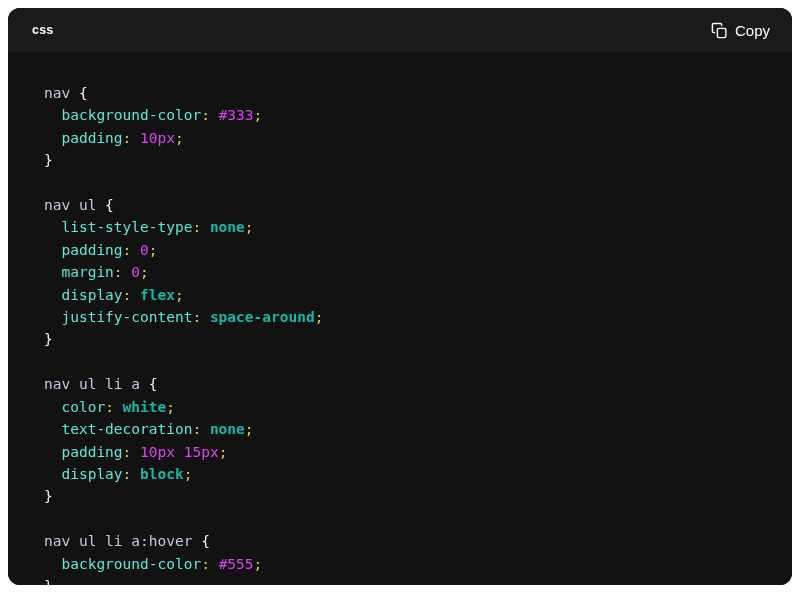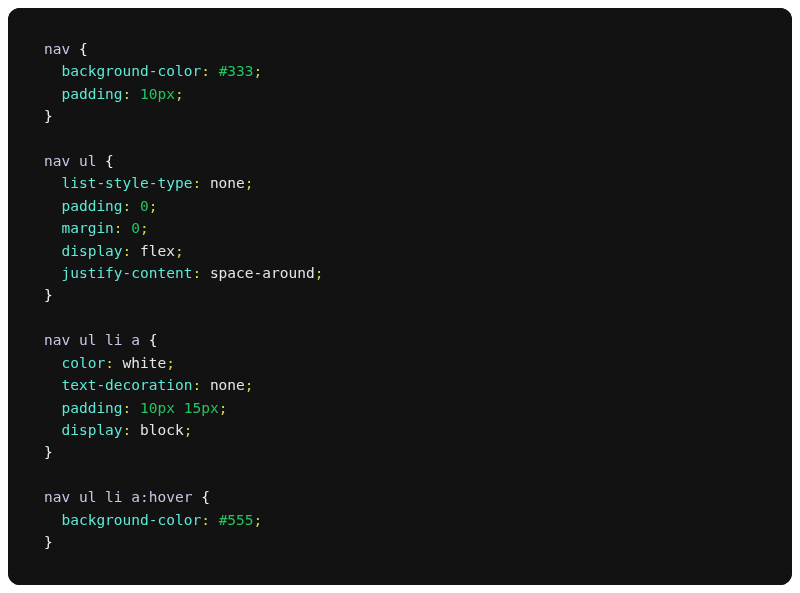--- a/index.html
+++ b/index.html
@@ -91,28 +91,41 @@
 
   .code-line {
     min-height: 22.4px;
     white-space: pre;
   }
 
   
   .t-sel   { color: #c5c8e6; }
   .t-punc  { color: #f2f2f2; }
   .t-prop  { color: #5eead4; }
-  .t-val   { color: #22c55e; }
-  .t-key   { color: #e5e5e5; }
+  .t-val   { color: #d946ef; }
+  .t-key   { color: #14b8a6; font-weight: bold; }
   .t-op    { color: #d8d84a; }
   .t-plain { color: #e8e8e8; }
 </style>
 </head>
 <body>
 
 <div class="code-card">
 
+  <div class="code-header">
+    <span class="lang-label">css</span>
+
+    <button class="copy-button">
+      <span class="copy-icon-wrap">
+        <svg class="copy-icon" viewBox="0 0 24 24" fill="none" stroke="#ffffff" stroke-width="2" stroke-linecap="round" stroke-linejoin="round">
+          <rect x="9" y="9" width="12" height="13" rx="2"></rect>
+          <path d="M5 15H4a2 2 0 0 1-2-2V4a2 2 0 0 1 2-2h9a2 2 0 0 1 2 2v1"></path>
+        </svg>
+      </span>
+      <span class="copy-label">Copy</span>
+    </button>
+  </div>
 
   <div class="code-body">
     <pre class="code-pre"><div class="code-line"><span class="t-sel">nav </span><span class="t-punc">{</span></div><div class="code-line"><span class="t-plain">  </span><span class="t-prop">background-color</span><span class="t-op">: </span><span class="t-val">#333</span><span class="t-op">;</span></div><div class="code-line"><span class="t-plain">  </span><span class="t-prop">padding</span><span class="t-op">: </span><span class="t-val">10px</span><span class="t-op">;</span></div><div class="code-line"><span class="t-punc">}</span></div><div class="code-line">&nbsp;</div><div class="code-line"><span class="t-sel">nav ul </span><span class="t-punc">{</span></div><div class="code-line"><span class="t-plain">  </span><span class="t-prop">list-style-type</span><span class="t-op">: </span><span class="t-key">none</span><span class="t-op">;</span></div><div class="code-line"><span class="t-plain">  </span><span class="t-prop">padding</span><span class="t-op">: </span><span class="t-val">0</span><span class="t-op">;</span></div><div class="code-line"><span class="t-plain">  </span><span class="t-prop">margin</span><span class="t-op">: </span><span class="t-val">0</span><span class="t-op">;</span></div><div class="code-line"><span class="t-plain">  </span><span class="t-prop">display</span><span class="t-op">: </span><span class="t-key">flex</span><span class="t-op">;</span></div><div class="code-line"><span class="t-plain">  </span><span class="t-prop">justify-content</span><span class="t-op">: </span><span class="t-key">space-around</span><span class="t-op">;</span></div><div class="code-line"><span class="t-punc">}</span></div><div class="code-line">&nbsp;</div><div class="code-line"><span class="t-sel">nav ul li a </span><span class="t-punc">{</span></div><div class="code-line"><span class="t-plain">  </span><span class="t-prop">color</span><span class="t-op">: </span><span class="t-key">white</span><span class="t-op">;</span></div><div class="code-line"><span class="t-plain">  </span><span class="t-prop">text-decoration</span><span class="t-op">: </span><span class="t-key">none</span><span class="t-op">;</span></div><div class="code-line"><span class="t-plain">  </span><span class="t-prop">padding</span><span class="t-op">: </span><span class="t-val">10px 15px</span><span class="t-op">;</span></div><div class="code-line"><span class="t-plain">  </span><span class="t-prop">display</span><span class="t-op">: </span><span class="t-key">block</span><span class="t-op">;</span></div><div class="code-line"><span class="t-punc">}</span></div><div class="code-line">&nbsp;</div><div class="code-line"><span class="t-sel">nav ul li a:hover </span><span class="t-punc">{</span></div><div class="code-line"><span class="t-plain">  </span><span class="t-prop">background-color</span><span class="t-op">: </span><span class="t-val">#555</span><span class="t-op">;</span></div><div class="code-line"><span class="t-punc">}</span></div></pre>
   </div>
 
 </div>
 
 </body></html>

